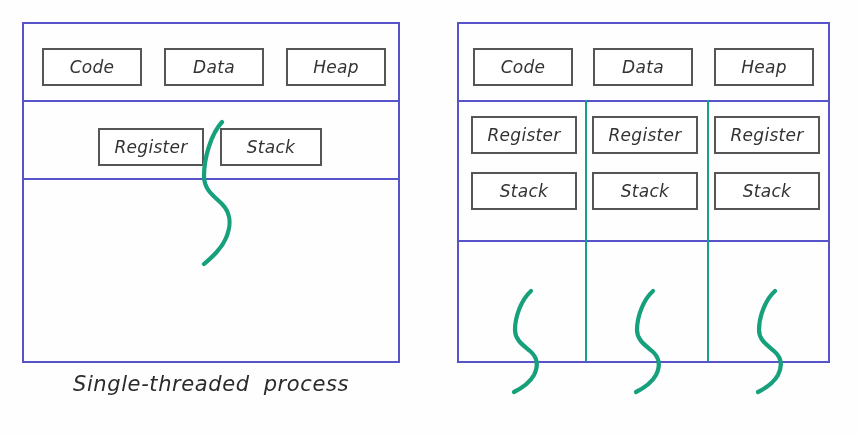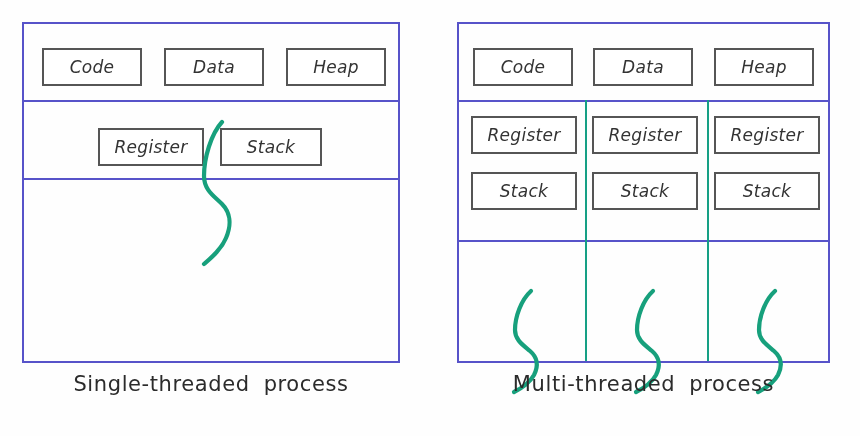--- a/index.html
+++ b/index.html
@@ -108,20 +108,21 @@
   .th-left  { left: 160px; top: 92px; width: 64px; height: 152px; }
   .th-r-1   { left: 38px;  top: 262px; }
   .th-r-2   { left: 160px; top: 262px; }
   .th-r-3   { left: 282px; top: 262px; }
 
   
   .caption {
     position: absolute;
     font-family: "DejaVu Sans", sans-serif;
     font-size: 21px;
+    font-style: italic;
     color: #2b2b2b;
     letter-spacing: 0.6px;
     white-space: nowrap;
     text-align: center;
   }
   .caption-left  { left: 22px;  top: 372px; width: 378px; }
   .caption-right { left: 457px; top: 372px; width: 373px; }
   .caption .cap-part { display: inline-block; }
   .caption .cap-gap  { display: inline-block; width: 14px; }
 </style>
@@ -211,17 +212,14 @@
         <path d="M 34 5 C 24 14, 18 31, 18 44 C 18 54, 26 59, 33 65 C 40 71, 42 79, 37 89 C 32 98, 23 103, 17 106"></path>
       </svg>
     </div>
     <div class="thread th-r-3">
       <svg viewBox="0 0 56 110" preserveAspectRatio="none">
         <path d="M 34 5 C 24 14, 18 31, 18 44 C 18 54, 26 59, 33 65 C 40 71, 42 79, 37 89 C 32 98, 23 103, 17 106"></path>
       </svg>
     </div>
   </div>
 
-  <div class="caption caption-right">
-    <span class="cap-part">Multi-threaded</span><span class="cap-gap"></span><span class="cap-part">process</span>
-  </div>
 
 </div>
 
 </body></html>

